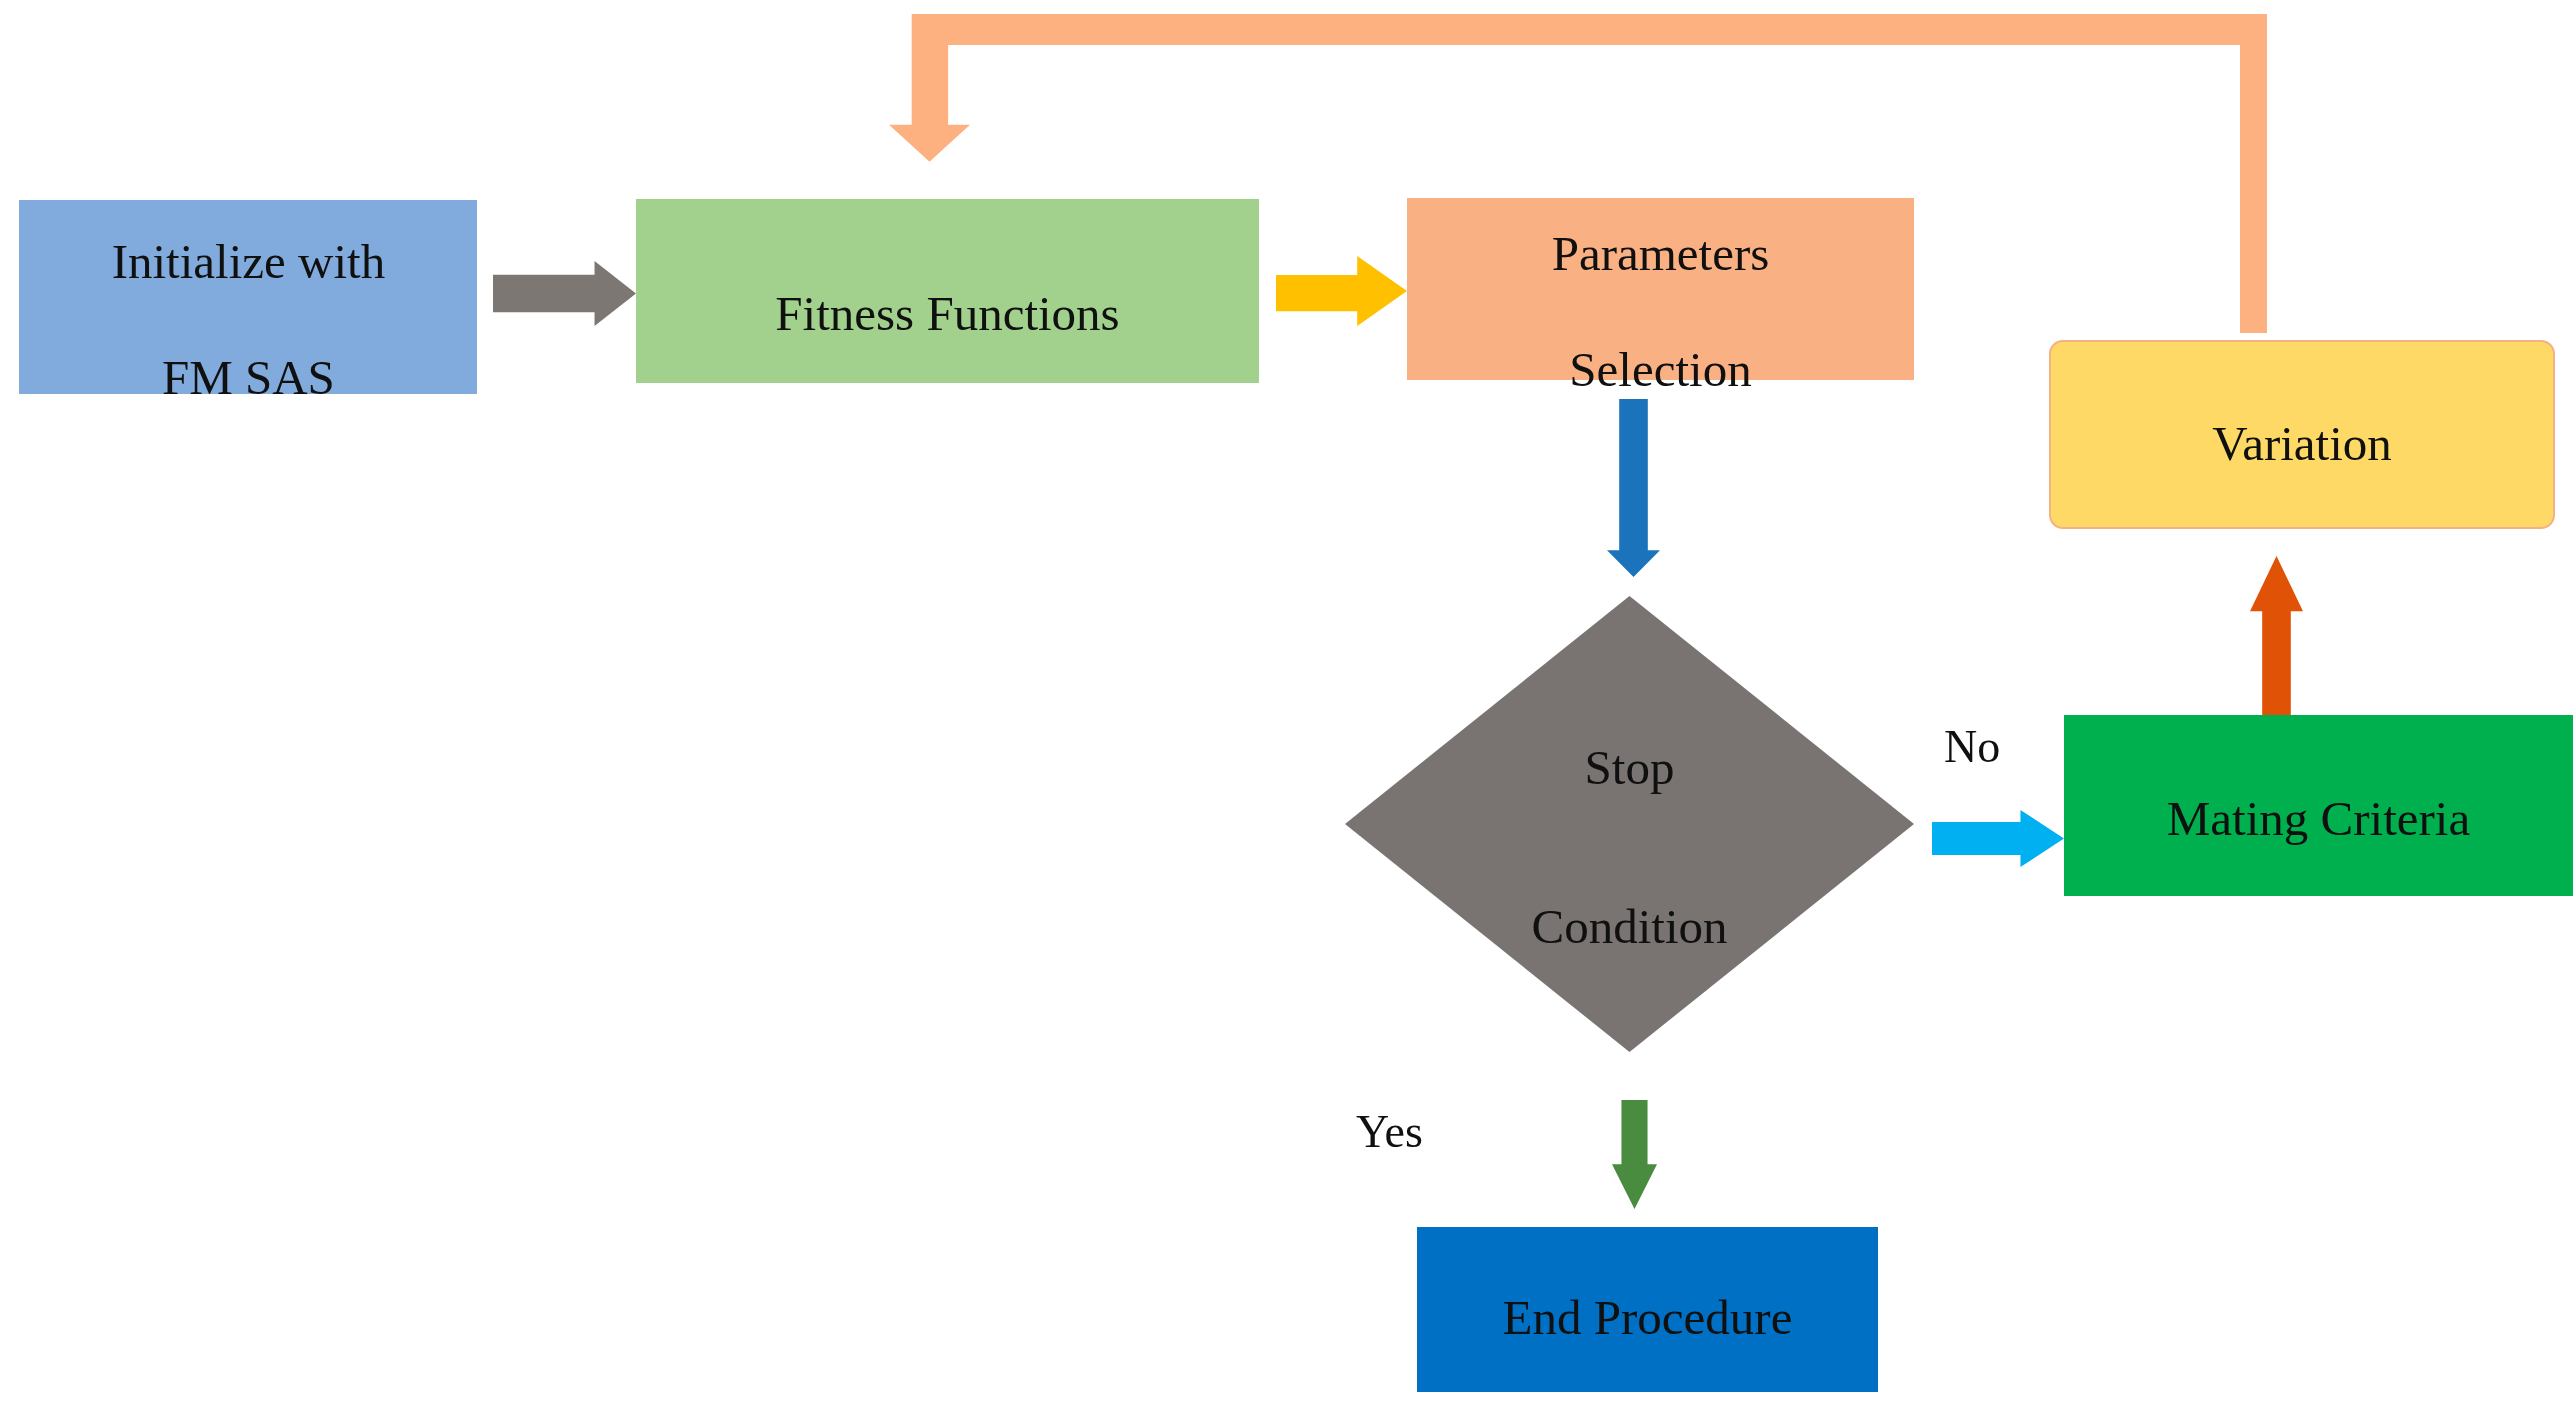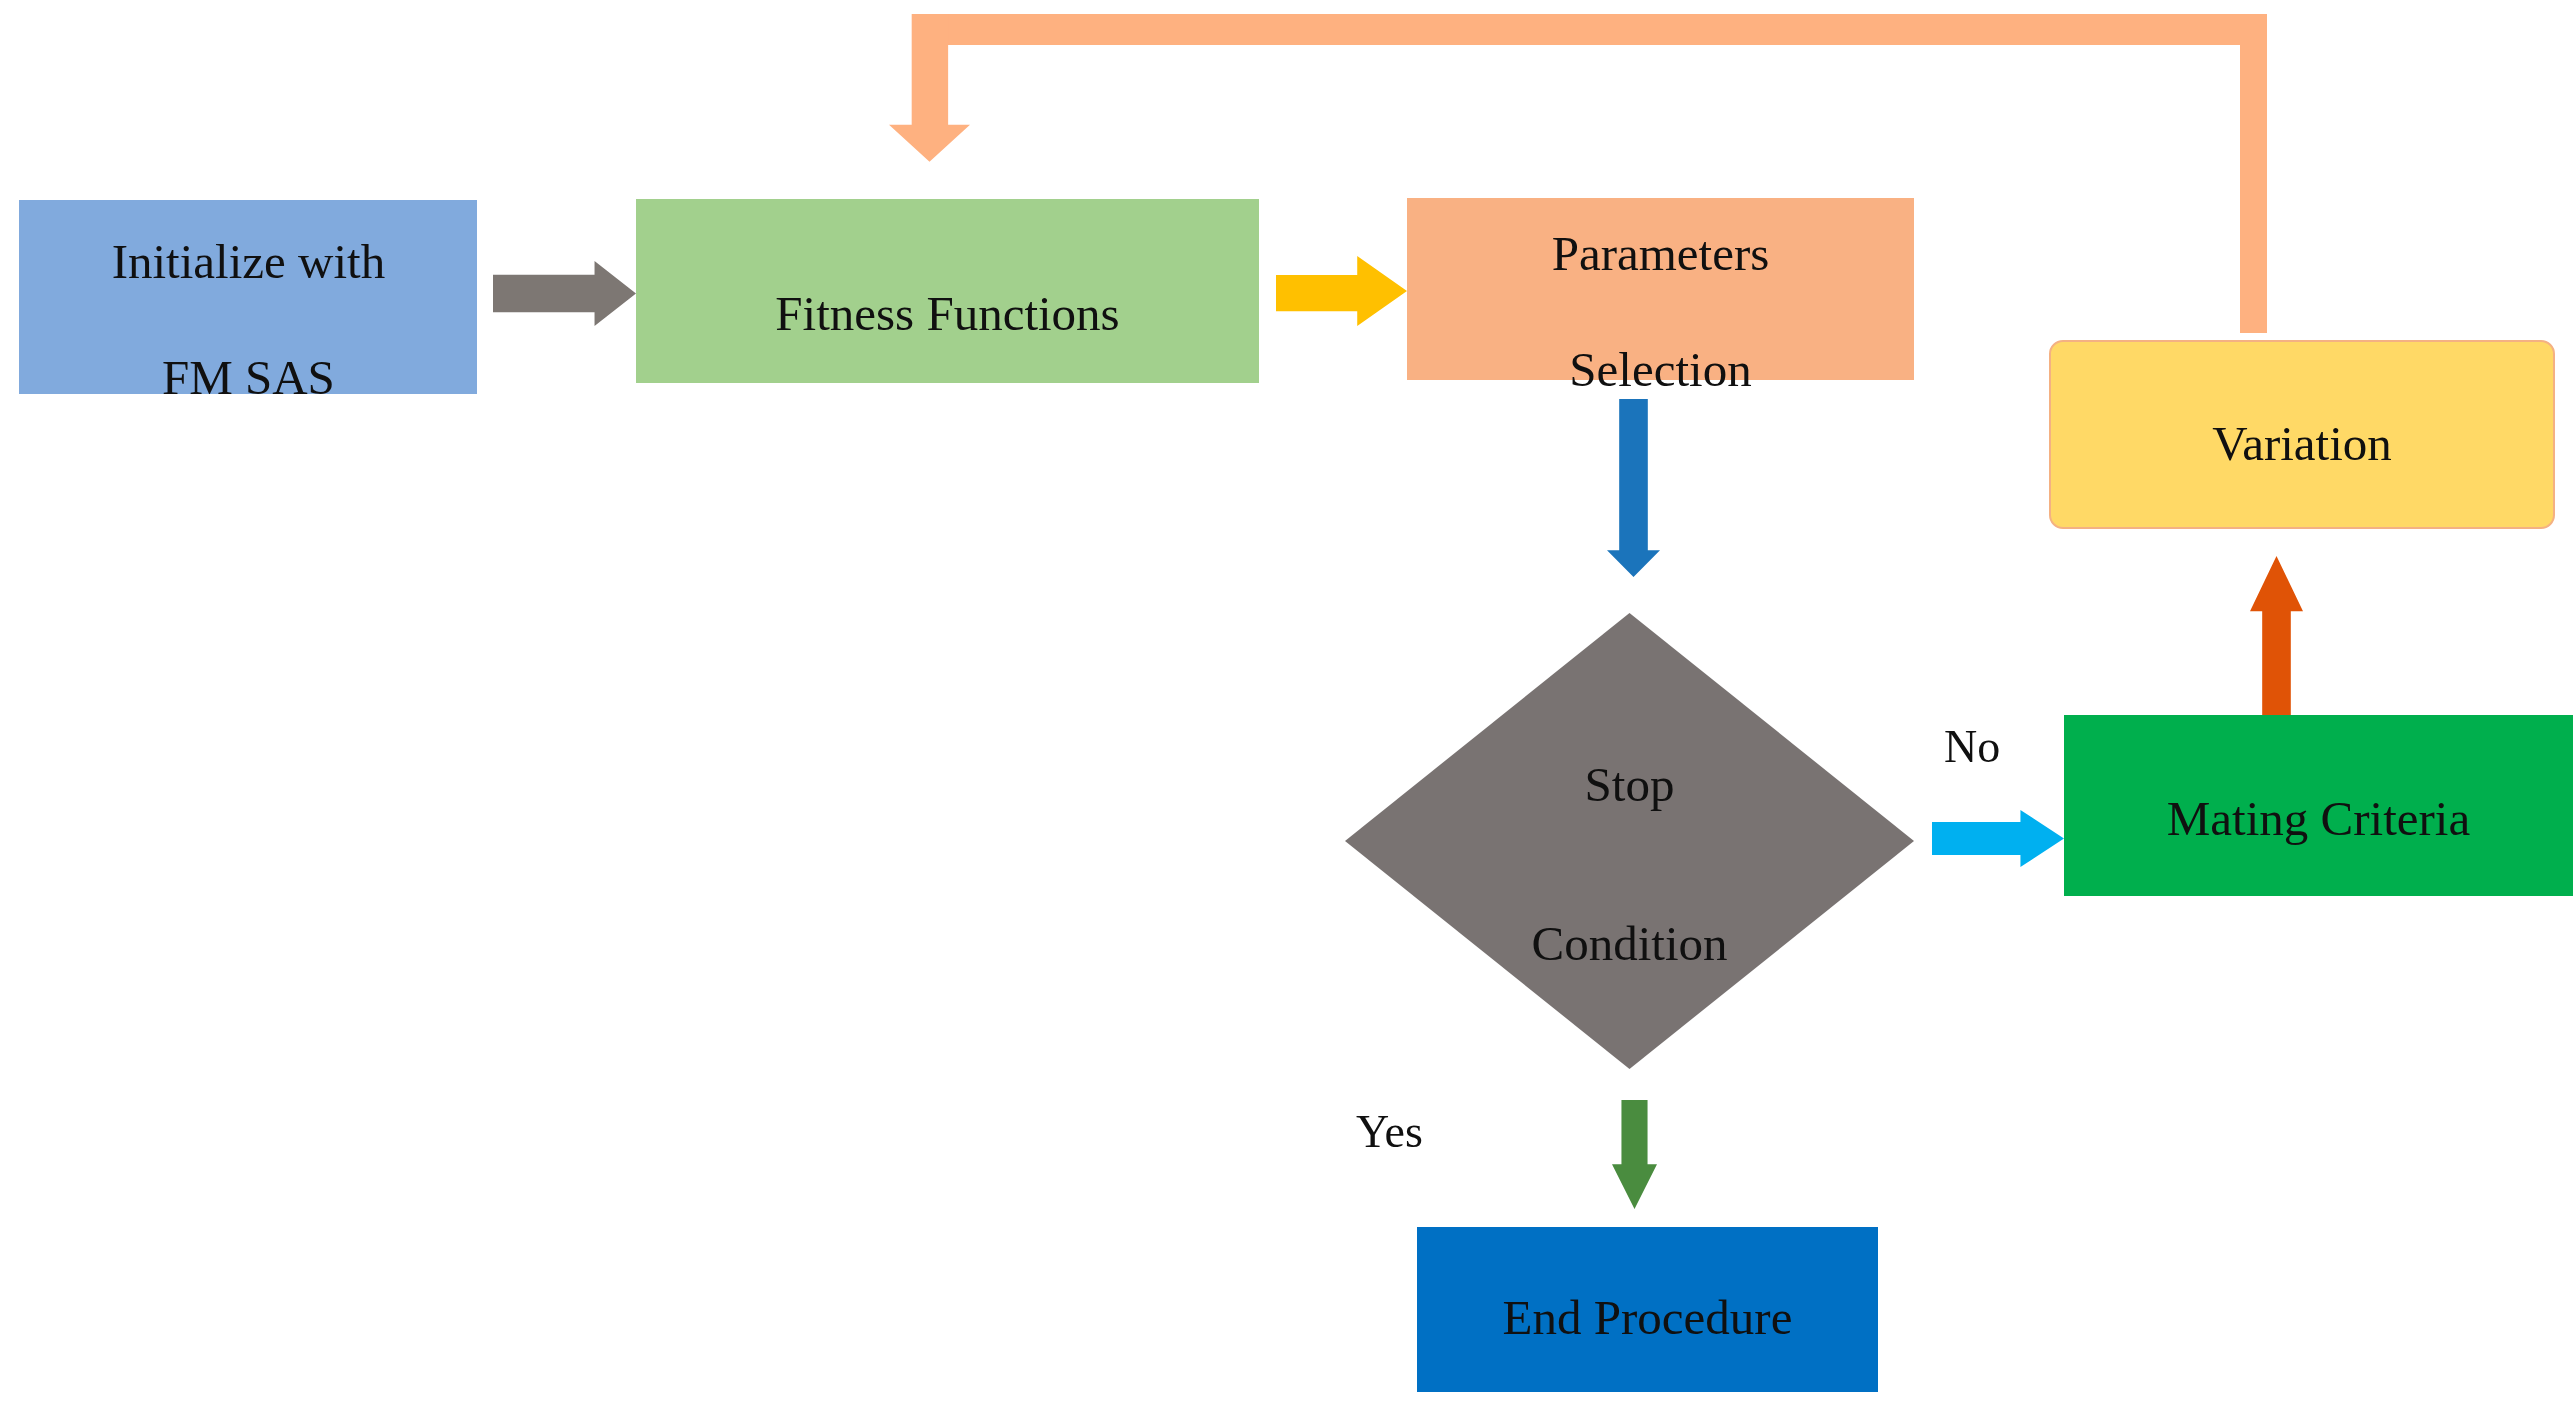--- a/index.html
+++ b/index.html
@@ -16,21 +16,21 @@
     text-align:center;
     font-size:49px;line-height:1.4;
     box-sizing:border-box;
   }
   .node .lbl{white-space:nowrap;margin-top:47px;}
   .top-align{justify-content:flex-start;}
   #node-initialize{left:19.4px;top:200px;width:458px;height:194px;}
   #node-fitness{left:636px;top:199px;width:623px;height:184px;}
   #node-parameters{left:1407px;top:198px;width:507px;height:182px;}
   #node-variation{left:2049px;top:340px;width:506px;height:189px;padding-top:21px;border:2.4px solid;}
-  #node-stop{left:1345px;top:613px;width:569px;height:456px;clip-path:polygon(50% 0,100% 50%,50% 100%,0 50%);gap:43px;}
+  #node-stop{left:1345px;top:596px;width:569px;height:456px;clip-path:polygon(50% 0,100% 50%,50% 100%,0 50%);gap:43px;}
   #node-mating{left:2064px;top:715px;width:509px;height:181px;padding-top:22.6px;}
   #node-end{left:1417px;top:1227px;width:461px;height:165px;padding-top:10px;}
   .edge-label{position:absolute;font-size:46px;line-height:1;}
   #edge-label-no{left:1944px;top:724px;}
   #edge-label-yes{left:1356px;top:1109px;}
   .arrow{position:absolute;}
   
   #arrow-init-to-fitness{left:493px;top:261px;width:143px;height:65px;
     clip-path:polygon(0 21%,71% 21%,71% 0,100% 50%,71% 100%,71% 79%,0 79%);}
   #arrow-fitness-to-parameters{left:1276px;top:256px;width:131px;height:70px;

